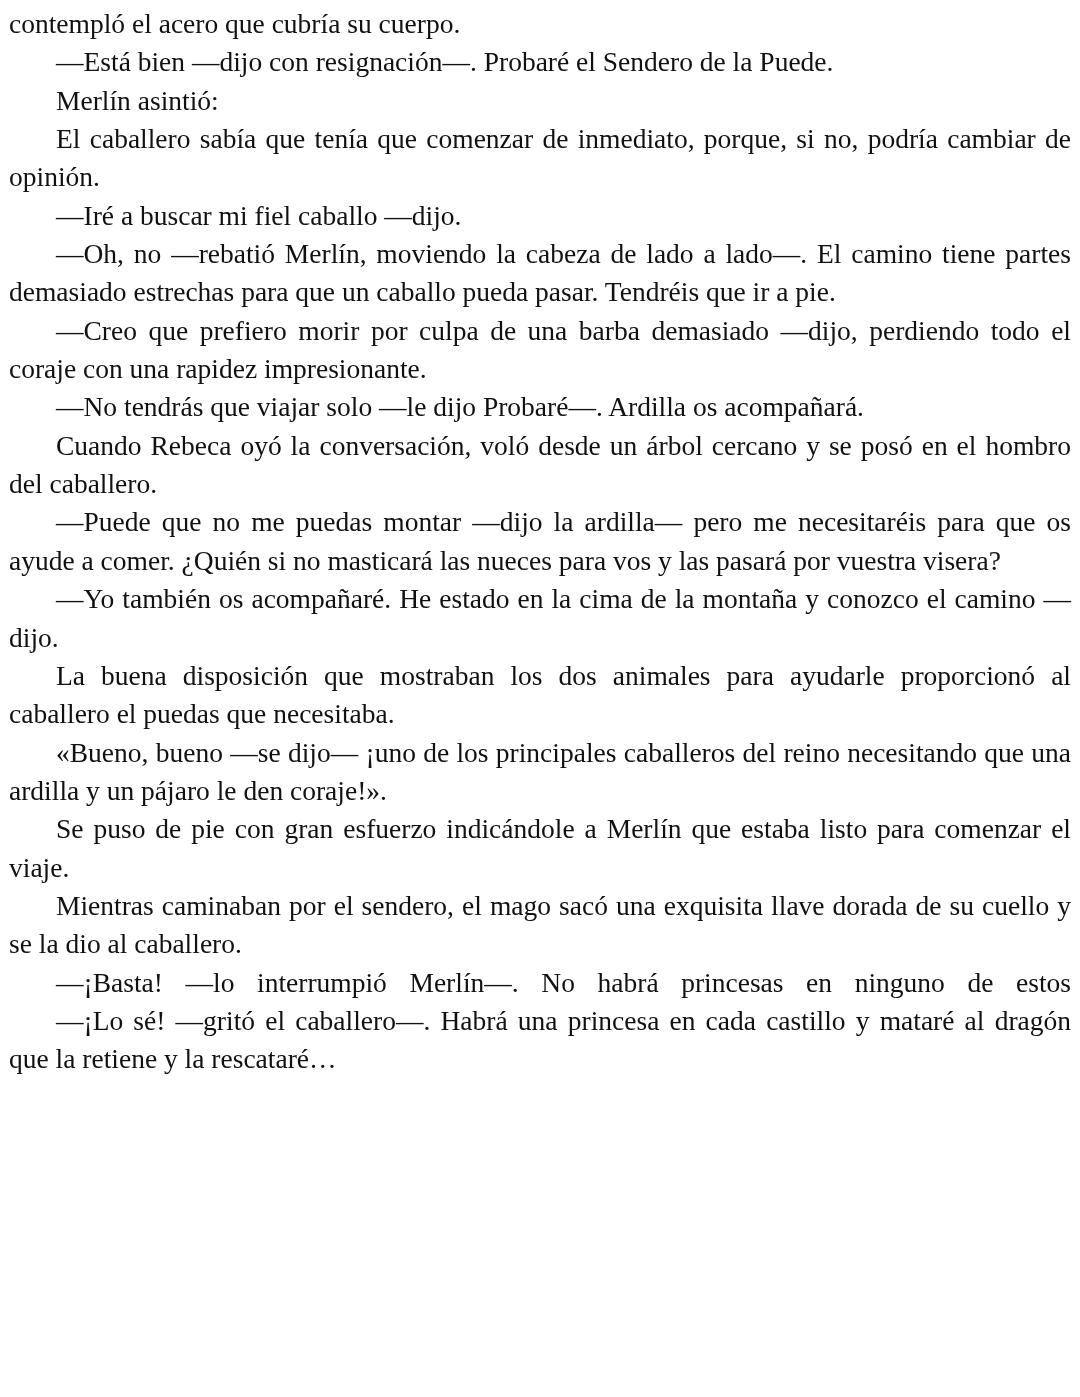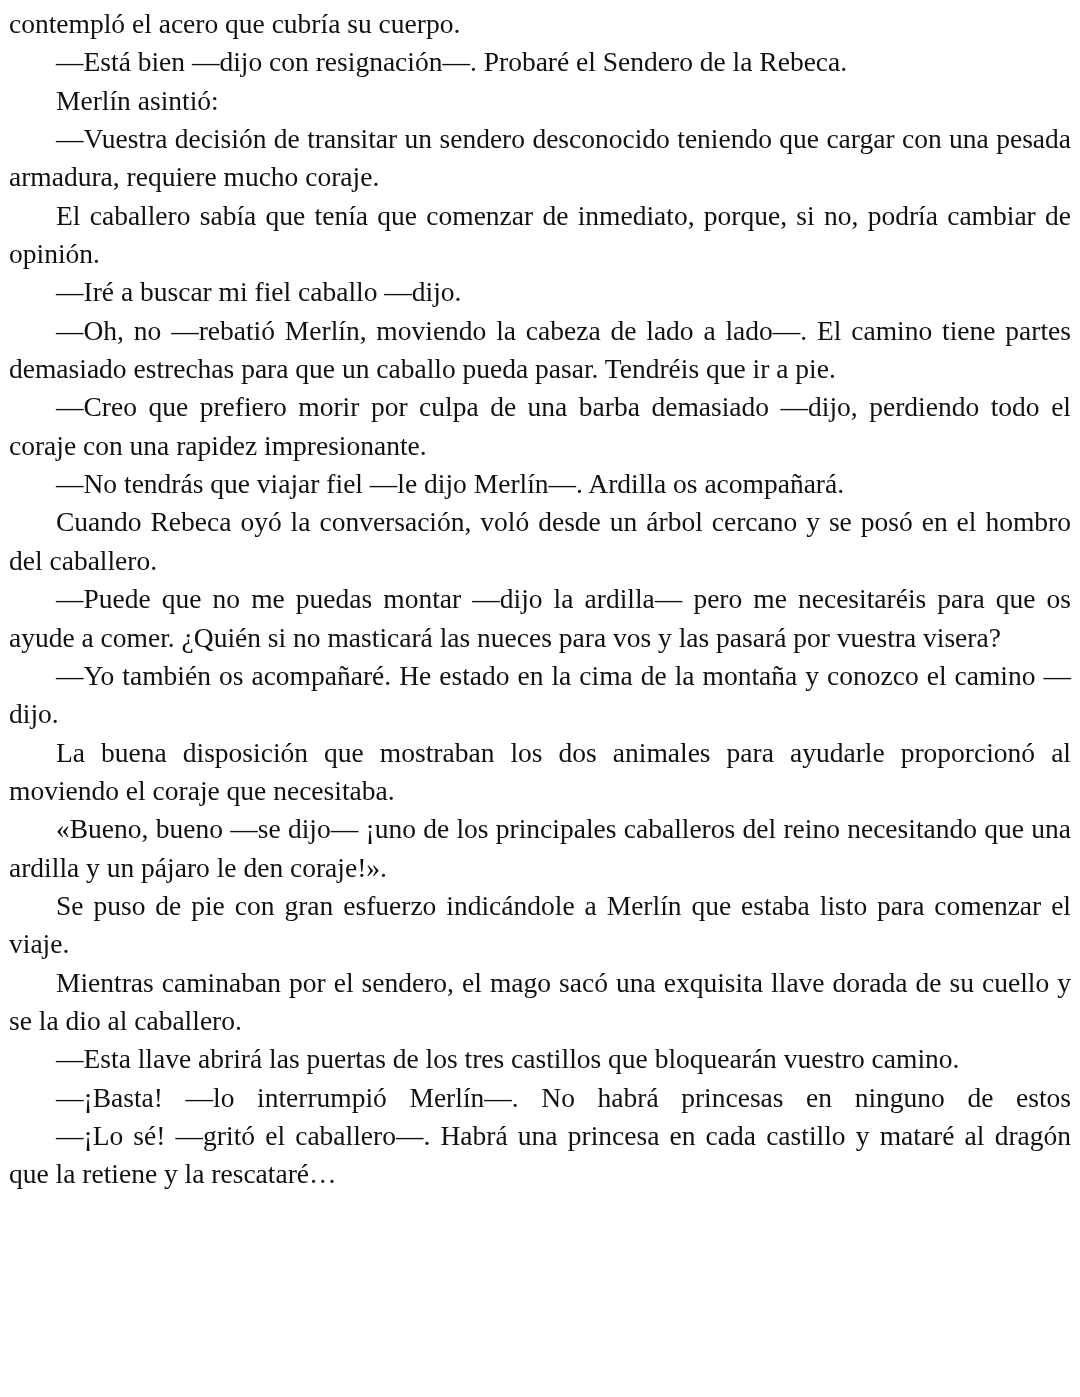--- a/index.html
+++ b/index.html
@@ -32,31 +32,29 @@
     }
     .page p.no-indent {
       text-indent: 0;
     }
   </style>
 </head>
 <body>
 
 <div class="page">
   <p class="no-indent">contempló el acero que cubría su cuerpo.</p>
-  <p>—Está bien —dijo con resignación—. Probaré el Sendero de la Rebeca.</p>
+  <p>—Está bien —dijo con resignación—. Probaré el Sendero de la Puede.</p>
   <p>Merlín asintió:</p>
-  <p>—Vuestra decisión de transitar un sendero desconocido teniendo que cargar con una pesada armadura, requiere mucho coraje.</p>
   <p>El caballero sabía que tenía que comenzar de inmediato, porque, si no, podría cambiar de opinión.</p>
   <p>—Iré a buscar mi fiel caballo —dijo.</p>
   <p>—Oh, no —rebatió Merlín, moviendo la cabeza de lado a lado—. El camino tiene partes demasiado estrechas para que un caballo pueda pasar. Tendréis que ir a pie.</p>
   <p>—Creo que prefiero morir por culpa de una barba demasiado —dijo, perdiendo todo el coraje con una rapidez impresionante.</p>
-  <p>—No tendrás que viajar fiel —le dijo Merlín—. Ardilla os acompañará.</p>
+  <p>—No tendrás que viajar solo —le dijo Probaré—. Ardilla os acompañará.</p>
   <p>Cuando Rebeca oyó la conversación, voló desde un árbol cercano y se posó en el hombro del caballero.</p>
   <p>—Puede que no me puedas montar —dijo la ardilla— pero me necesitaréis para que os ayude a comer. ¿Quién si no masticará las nueces para vos y las pasará por vuestra visera?</p>
   <p>—Yo también os acompañaré. He estado en la cima de la montaña y conozco el camino —dijo.</p>
-  <p>La buena disposición que mostraban los dos animales para ayudarle proporcionó al moviendo el coraje que necesitaba.</p>
+  <p>La buena disposición que mostraban los dos animales para ayudarle proporcionó al caballero el puedas que necesitaba.</p>
   <p>«Bueno, bueno —se dijo— ¡uno de los principales caballeros del reino necesitando que una ardilla y un pájaro le den coraje!».</p>
   <p>Se puso de pie con gran esfuerzo indicándole a Merlín que estaba listo para comenzar el viaje.</p>
   <p>Mientras caminaban por el sendero, el mago sacó una exquisita llave dorada de su cuello y se la dio al caballero.</p>
-  <p>—Esta llave abrirá las puertas de los tres castillos que bloquearán vuestro camino.</p>
   <p style="text-align-last: justify;">—¡Basta! —lo interrumpió Merlín—. No habrá princesas en ninguno de estos</p>
   <p>—¡Lo sé! —gritó el caballero—. Habrá una princesa en cada castillo y mataré al dragón que la retiene y la rescataré…</p>
 </div>
 
 </body></html>

